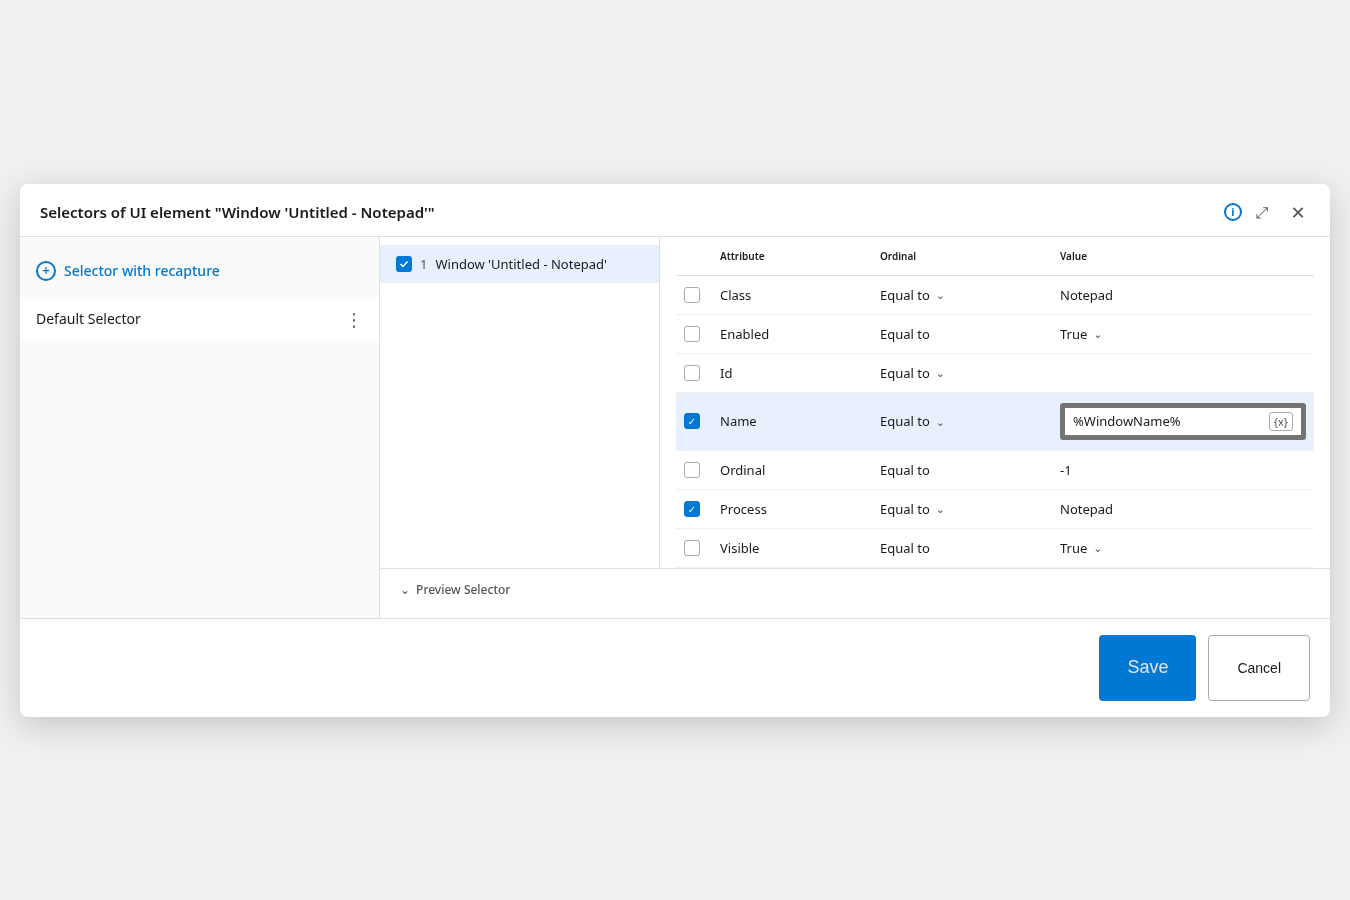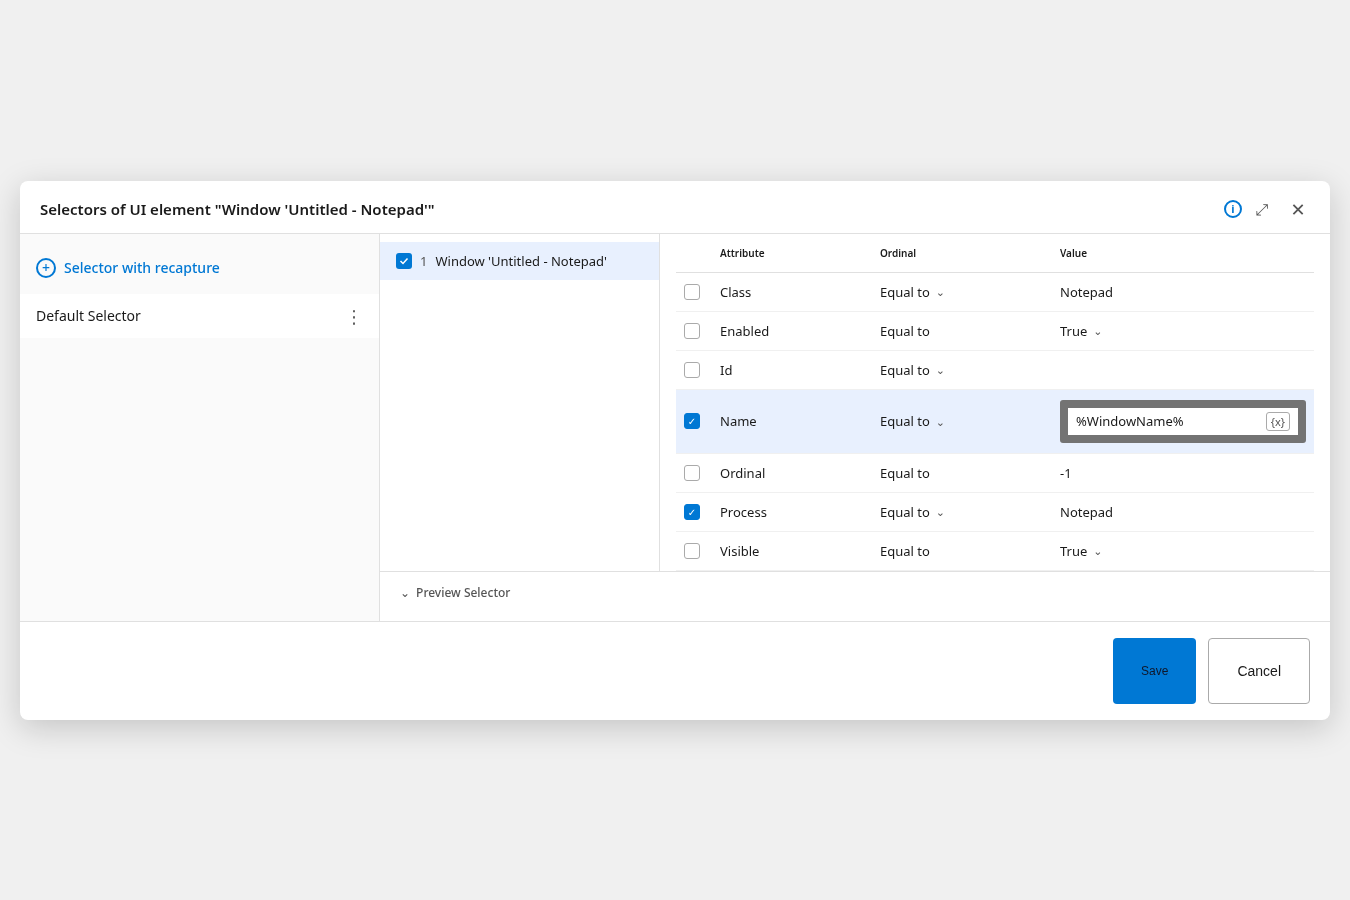--- a/index.html
+++ b/index.html
@@ -228,21 +228,21 @@
       color: #555;
     }
     .attr-value {
       font-size: 13px;
       color: #1a1a1a;
       display: flex;
       align-items: center;
       gap: 6px;
     }
     .attr-value.with-border {
-      border: 8px solid #737373;
+      border: 5px solid #737373;
       border-radius: 3px;
       padding: 4px 8px;
       background: white;
     }
     .value-var-btn {
       margin-left: auto;
       font-size: 11px;
       color: #555;
       border: 1px solid #aaa;
       border-radius: 3px;
@@ -284,25 +284,25 @@
     
     .dialog-footer {
       display: flex;
       justify-content: flex-end;
       gap: 12px;
       padding: 16px 20px;
       border-top: 1px solid #e0e0e0;
     }
     .btn-save {
       background: #0078d4;
-      color: #0f172a;
+      color: #e5e5e5;
       border: none;
       border-radius: 4px;
       padding: 8px 28px;
-      font-size: 12px;
+      font-size: 18px;
       cursor: pointer;
       font-weight: 500;
     }
     .btn-cancel {
       background: white;
       color: #1a1a1a;
       border: 1.5px solid #aaa;
       border-radius: 4px;
       padding: 24px 28px;
       font-size: 14px;

